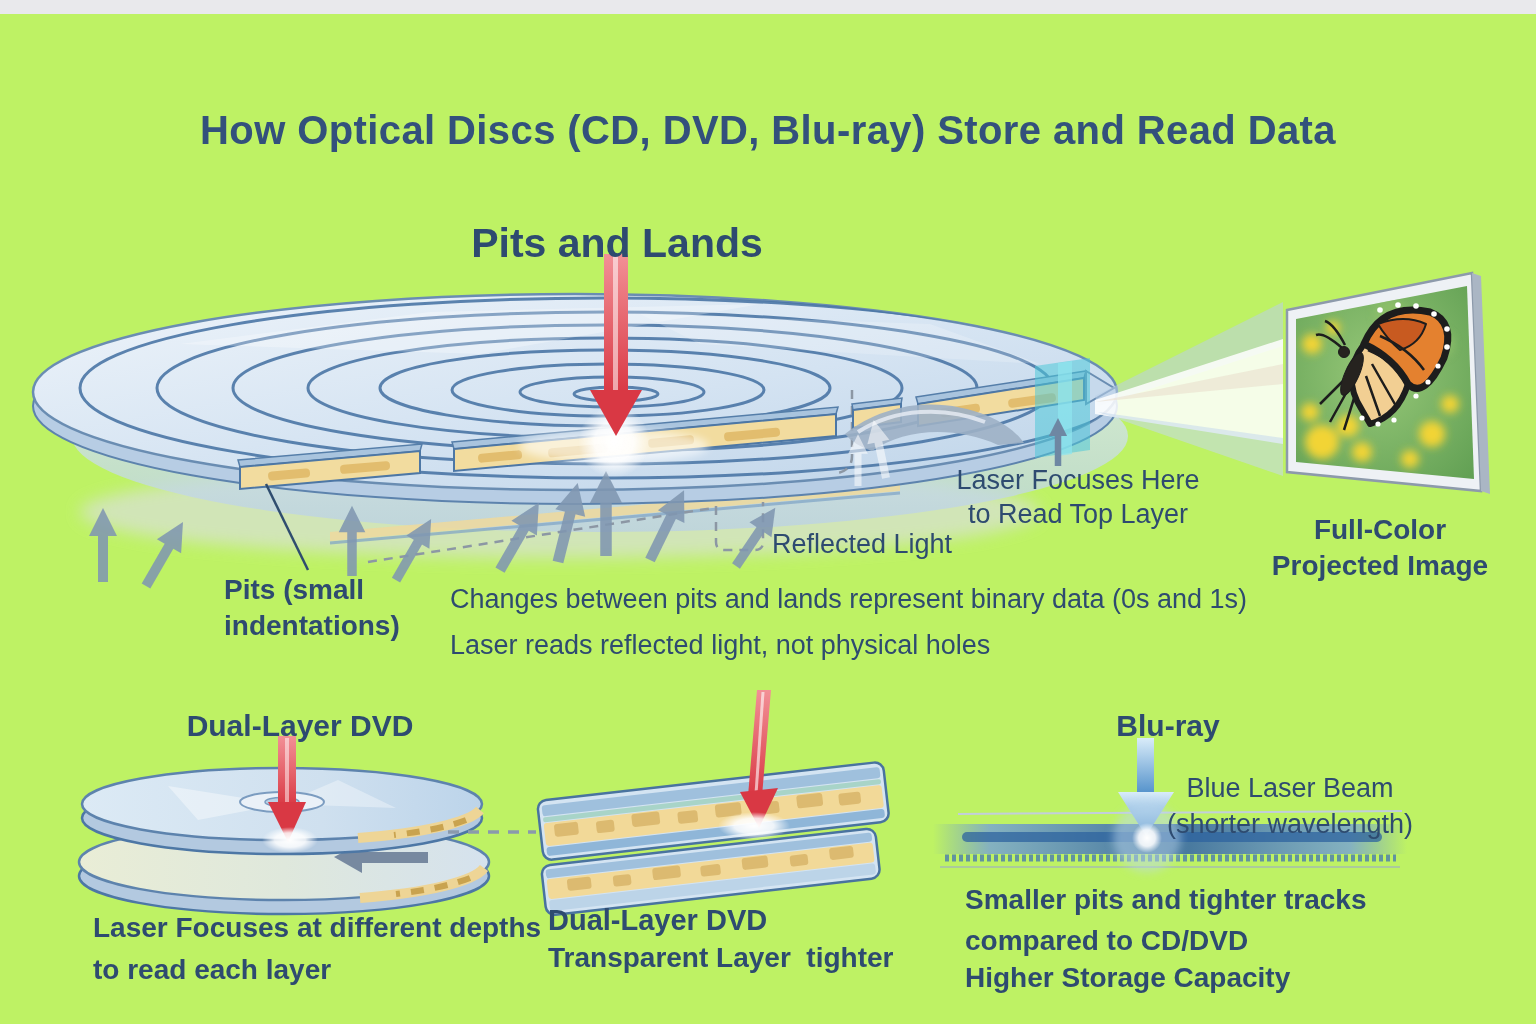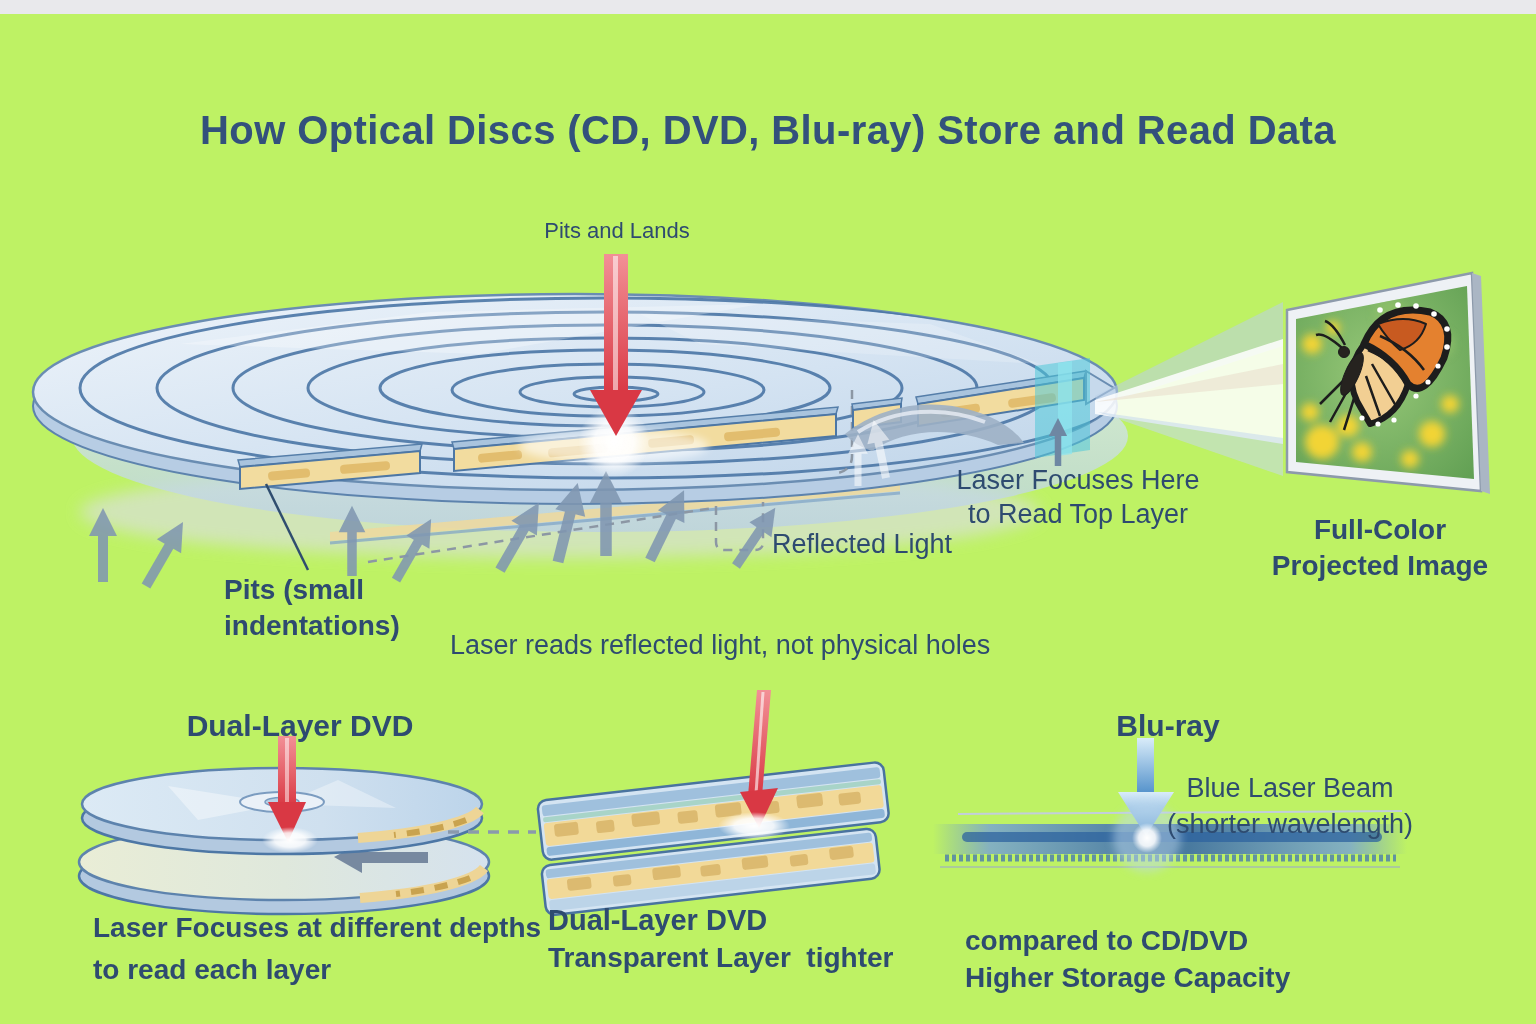--- a/index.html
+++ b/index.html
@@ -9,21 +9,21 @@
     font-family:"Liberation Sans", sans-serif;
     margin-top:14px;
   }
   .lbl{
     position:absolute;color:#2e4b70;line-height:1.3;
     font-family:"Liberation Sans", sans-serif;
     white-space:nowrap;
   }
   .center{text-align:center;}
   .title{font-size:40px;font-weight:600;color:#33517c;letter-spacing:.4px;}
-  .h1{font-size:22px;font-weight:400;}
+  .h1{font-size:41px;font-weight:700;}
   .h2{font-size:30px;font-weight:600;}
   .body27{font-size:27px;font-weight:400;}
   .body28{font-size:28px;font-weight:700;}
   .semi{font-weight:600;}
   .pre{white-space:pre;}
   svg{position:absolute;left:0;top:0;}
 </style>
 </head>
 <body>
 
@@ -345,20 +345,21 @@
   <span>to Read Top Layer</span>
 </div>
 
 <div class="lbl body27" style="left:772px;top:513px;">Reflected Light</div>
 
 <div class="lbl body28 semi" style="left:224px;top:558px;line-height:1.3;">
   <span>Pits (small</span><br>
   <span>indentations)</span>
 </div>
 
+<div class="lbl body27" style="left:450px;top:568px;">Changes between pits and lands represent binary data (0s and 1s)</div>
 <div class="lbl body27" style="left:450px;top:614px;text-align:center;">Laser reads reflected light, not physical holes</div>
 
 <div class="lbl body28 center" style="left:1255px;top:498px;width:250px;line-height:1.3;">
   <span>Full-Color</span><br>
   <span>Projected Image</span>
 </div>
 
 <div class="lbl h2 center" style="left:150px;top:692px;width:300px;">Dual-Layer DVD</div>
 
 <div class="lbl body28" style="left:93px;top:893px;line-height:1.5;">
@@ -370,19 +371,19 @@
 <div class="lbl body28 pre" style="left:548px;top:926px;">Transparent Layer  tighter</div>
 
 <div class="lbl h2 center" style="left:1068px;top:692px;width:200px;">Blu-ray</div>
 
 <div class="lbl body27 center" style="left:1165px;top:756px;width:250px;line-height:1.35;">
   <span>Blue Laser Beam</span><br>
   <span>(shorter wavelength)</span>
 </div>
 
 <div class="lbl body28" style="left:965px;top:866px;line-height:1.45;">
-  <br>
+  <span>Smaller pits and tighter tracks</span><br>
   <span>compared to CD/DVD</span>
 </div>
 
 <div class="lbl body28" style="left:965px;top:946px;text-align:center;">Higher Storage Capacity</div>
 
 </div>
 
 </body></html>

